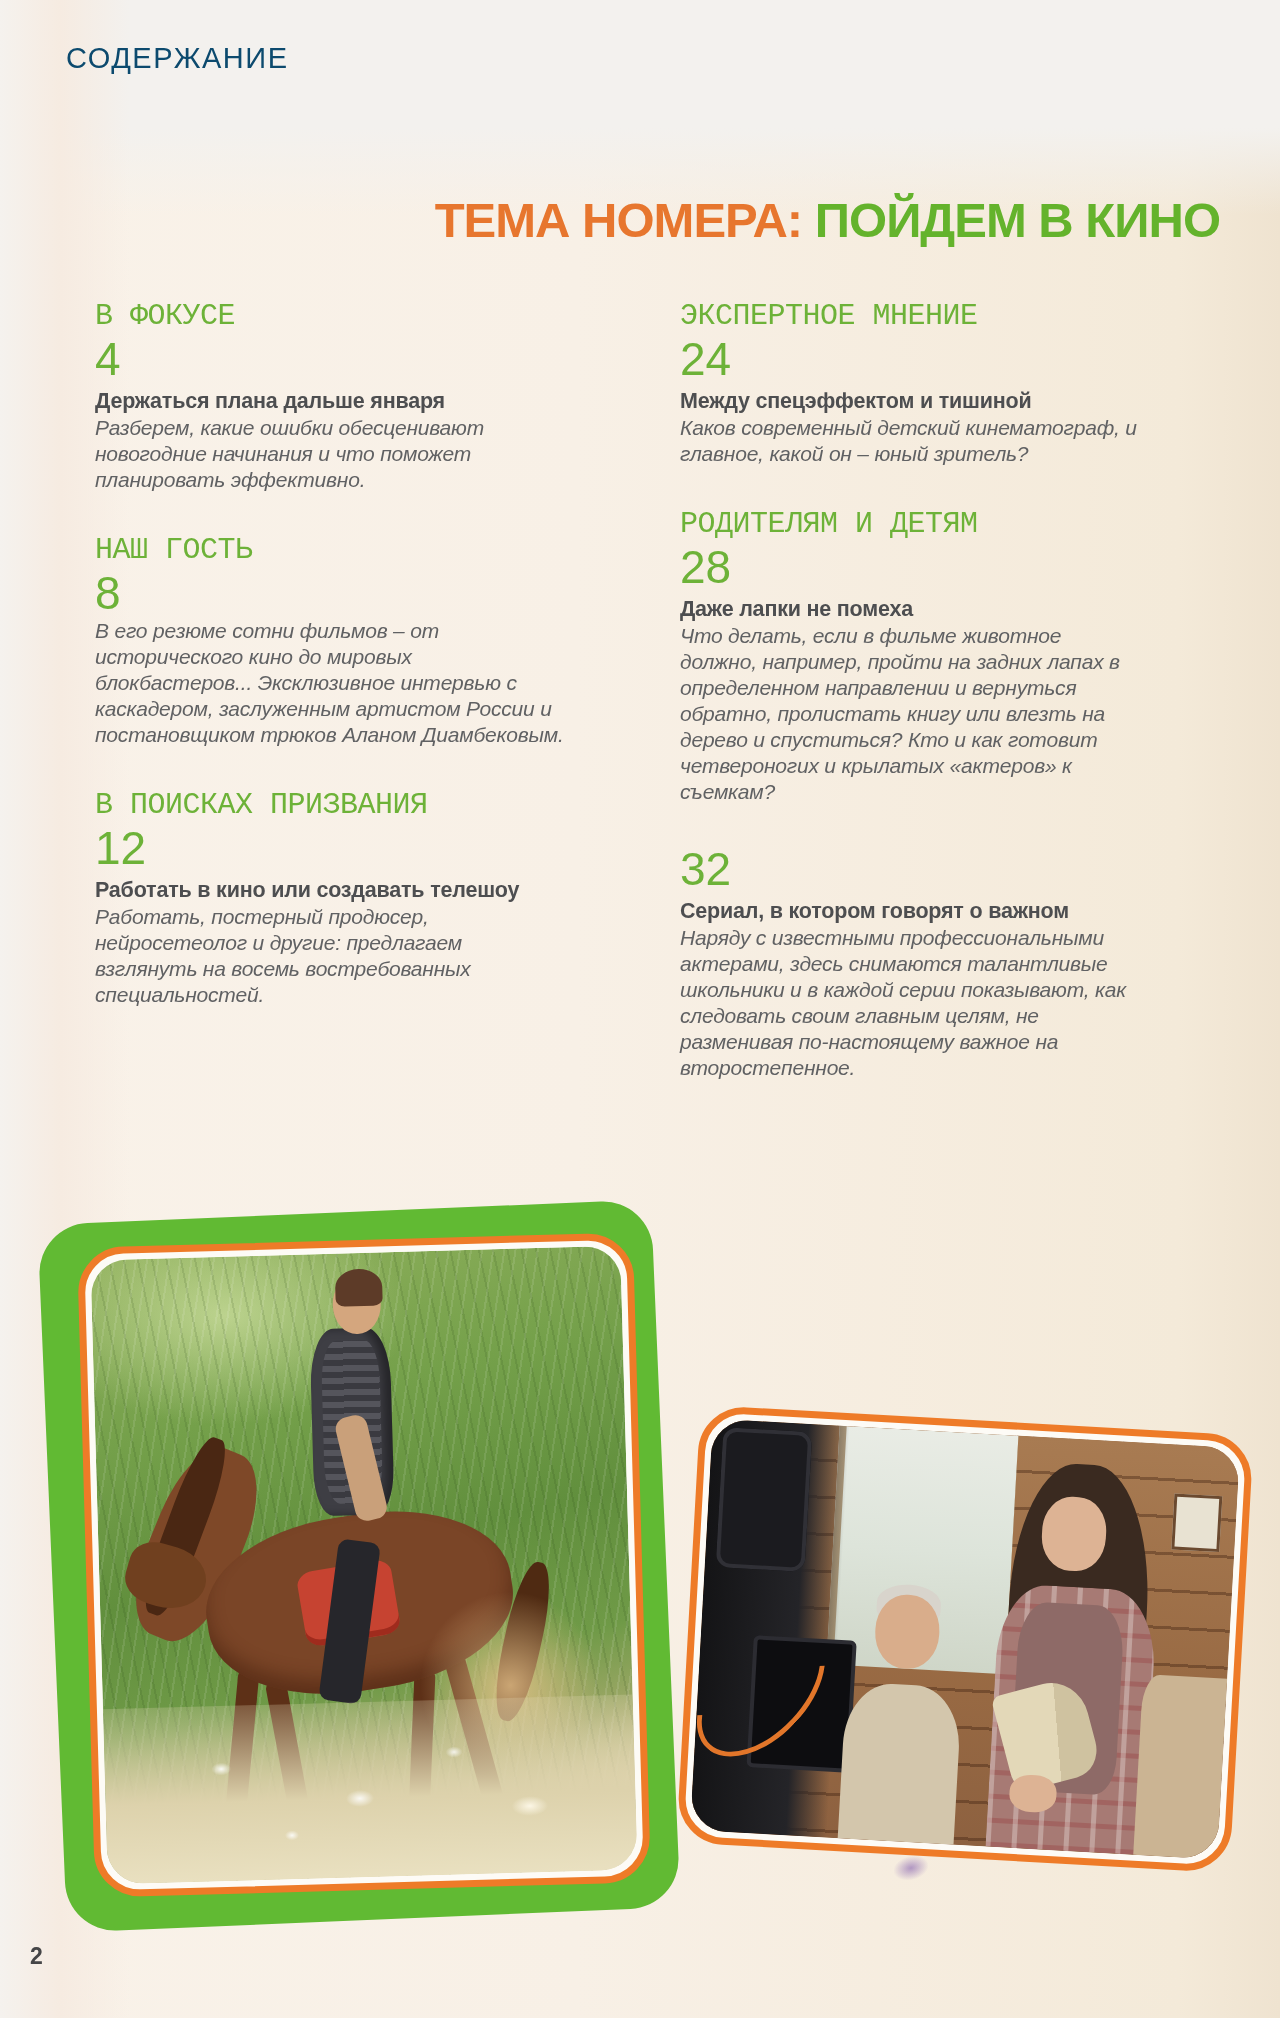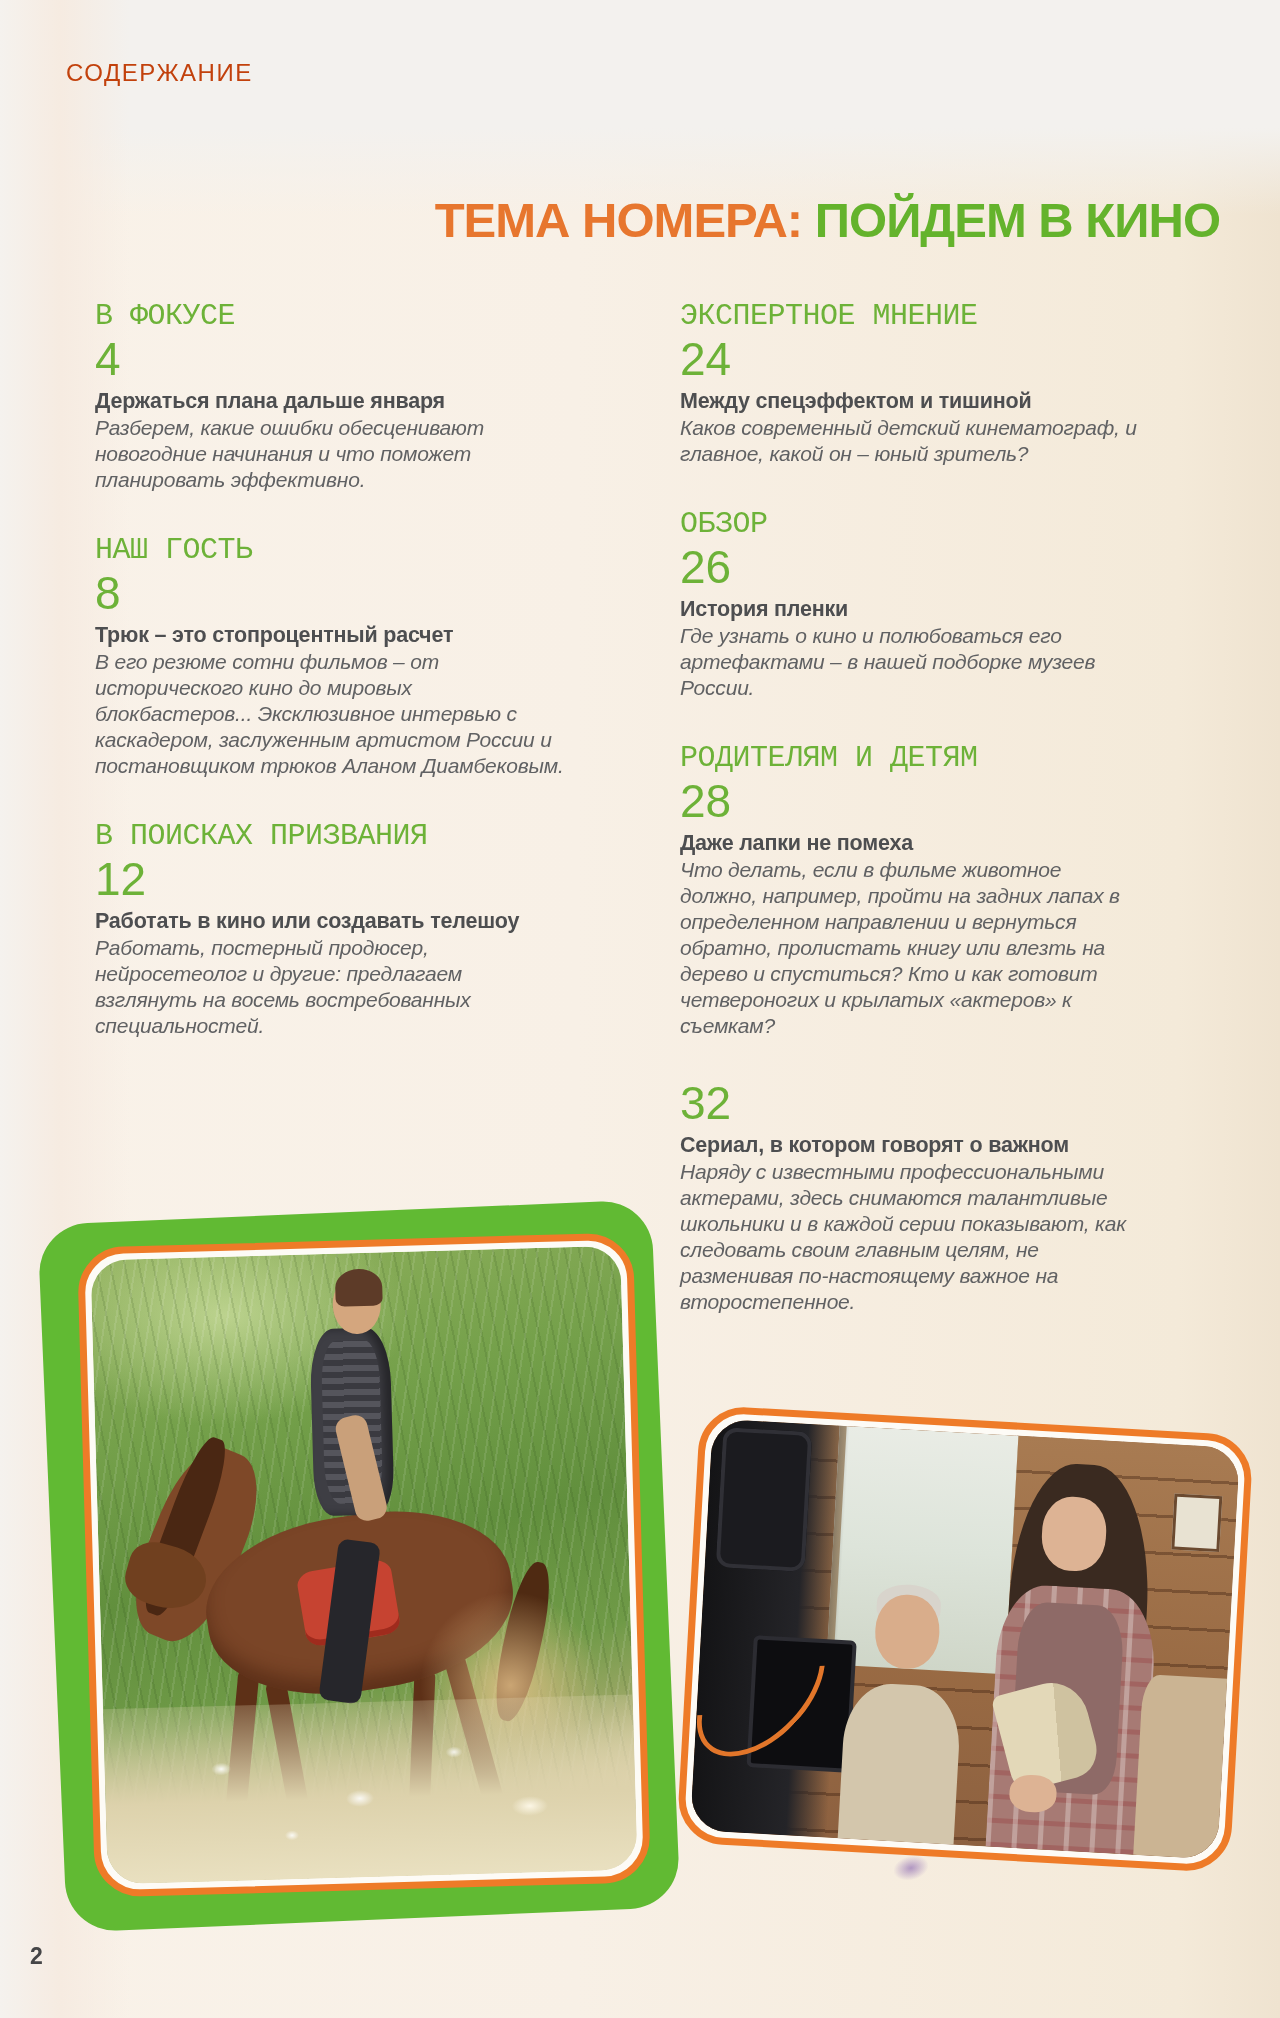--- a/index.html
+++ b/index.html
@@ -11,22 +11,22 @@
   }
   .bg{
     position:absolute;inset:0;
     background:
       linear-gradient(90deg,#f5f2ee 0px,#f6ebe1 60px,rgba(246,235,225,0) 130px),
       linear-gradient(180deg,#f3f1ee 0px,#f3f1ee 128px,rgba(243,241,238,0) 215px),
       linear-gradient(90deg,#f9f2e9 0%,#f8f0e6 45%,#f4ead9 92%,#efe3d0 100%),
       #f7efe5;
   }
   .toc-header{
-    position:absolute;left:66px;top:59px;
-    font-size:24px;letter-spacing:1.5px;color:#c2410c;font-weight:400;
+    position:absolute;left:66px;top:42px;
+    font-size:29px;letter-spacing:1.5px;color:#0c4a6e;font-weight:400;
   }
   .issue-title{
     position:absolute;left:60px;top:192px;width:1160px;margin:0;
     text-align:right;font-size:49px;font-weight:700;letter-spacing:-1px;white-space:nowrap;
   }
   .t-orange{color:#e7762e;}
   .t-green{color:#64b32c;}
 
   .col{position:absolute;top:299px;}
   .col-left{left:95px;width:472px;}
@@ -143,43 +143,36 @@
 <div class="col col-left">
   <section class="toc-section">
     <div class="sec-heading">В ФОКУСЕ</div>
     <div class="sec-page">4</div>
     <div class="sec-title">Держаться плана дальше января</div>
     <div class="sec-desc">Разберем, какие ошибки обесценивают новогодние начинания и что поможет планировать эффективно.</div>
   </section>
   <section class="toc-section">
     <div class="sec-heading">НАШ ГОСТЬ</div>
     <div class="sec-page">8</div>
-    <div class="sec-title">Трюк – это стопроцентный расчет</div>
     <div class="sec-desc">В его резюме сотни фильмов – от исторического кино до мировых блокбастеров... Эксклюзивное интервью с каскадером, заслуженным артистом России и постановщиком трюков Аланом Диамбековым.</div>
   </section>
   <section class="toc-section">
     <div class="sec-heading">В ПОИСКАХ ПРИЗВАНИЯ</div>
     <div class="sec-page">12</div>
     <div class="sec-title">Работать в кино или создавать телешоу</div>
     <div class="sec-desc">Работать, постерный продюсер, нейросетеолог и другие: предлагаем взглянуть на восемь востребованных специальностей.</div>
   </section>
 </div>
 
 <div class="col col-right">
   <section class="toc-section">
     <div class="sec-heading">ЭКСПЕРТНОЕ МНЕНИЕ</div>
     <div class="sec-page">24</div>
     <div class="sec-title">Между спецэффектом и тишиной</div>
     <div class="sec-desc">Каков современный детский кинематограф, и главное, какой он – юный зритель?</div>
-  </section>
-  <section class="toc-section">
-    <div class="sec-heading">ОБЗОР</div>
-    <div class="sec-page">26</div>
-    <div class="sec-title">История пленки</div>
-    <div class="sec-desc">Где узнать о кино и полюбоваться его артефактами – в нашей подборке музеев России.</div>
   </section>
   <section class="toc-section">
     <div class="sec-heading">РОДИТЕЛЯМ И ДЕТЯМ</div>
     <div class="sec-page">28</div>
     <div class="sec-title">Даже лапки не помеха</div>
     <div class="sec-desc">Что делать, если в фильме животное должно, например, пройти на задних лапах в определенном направлении и вернуться обратно, пролистать книгу или влезть на дерево и спуститься? Кто и как готовит четвероногих и крылатых «актеров» к съемкам?</div>
   </section>
   <section class="toc-section">
 
     <div class="sec-page">32</div>

